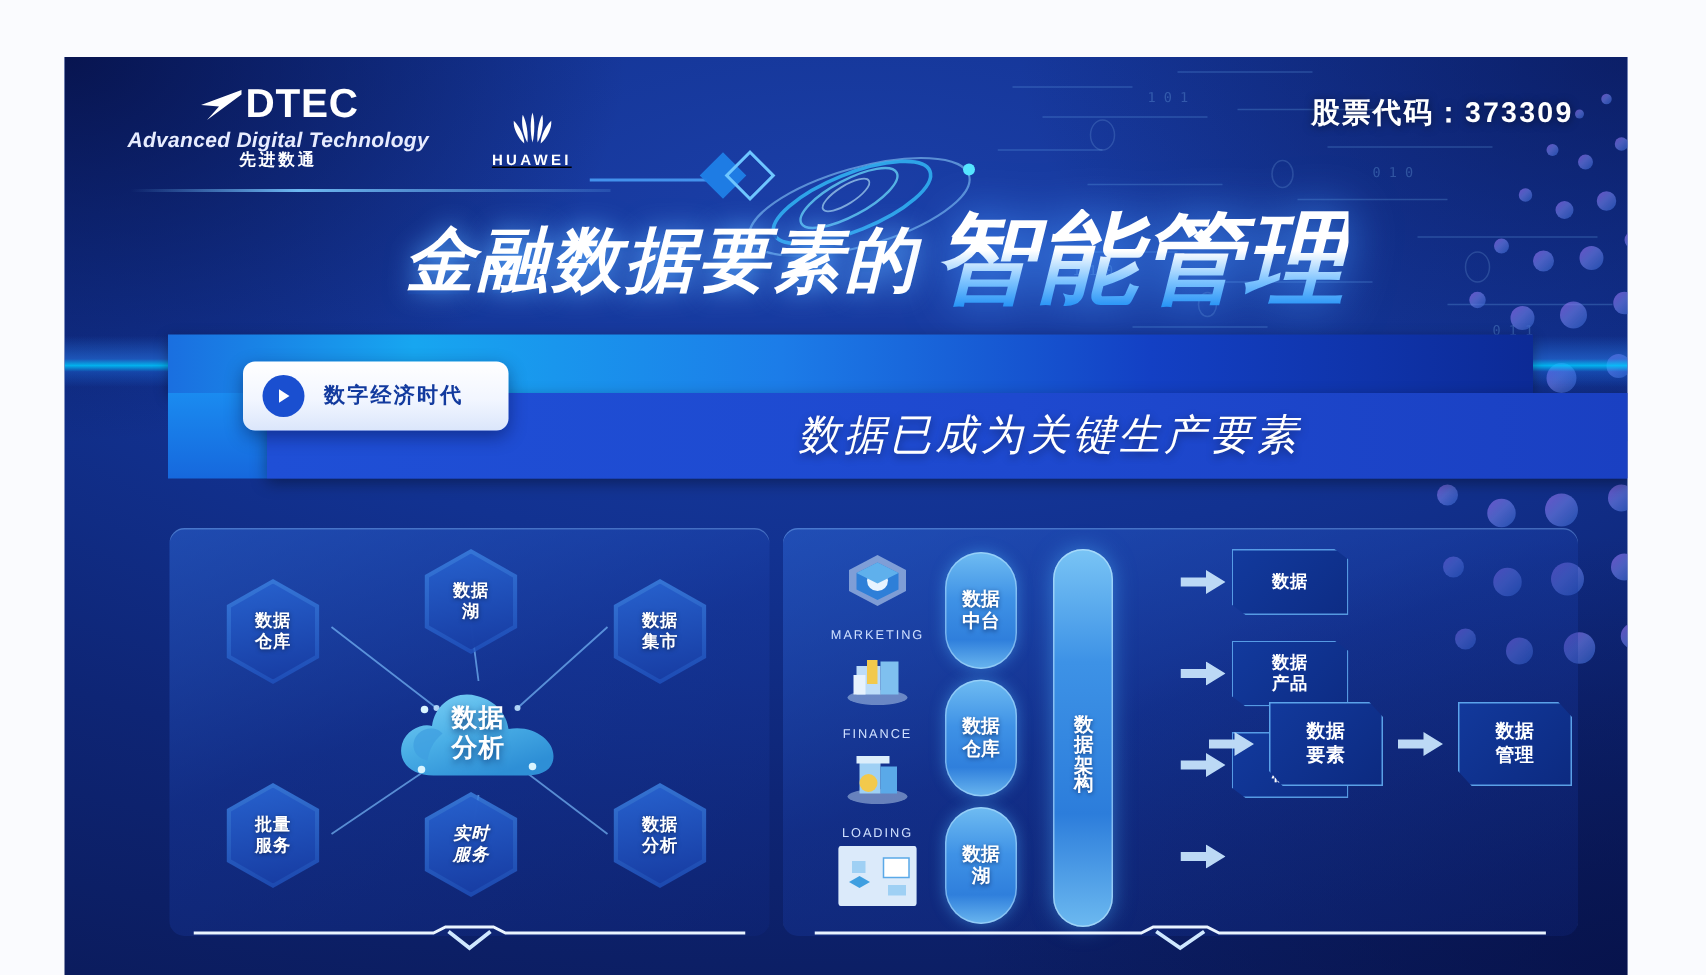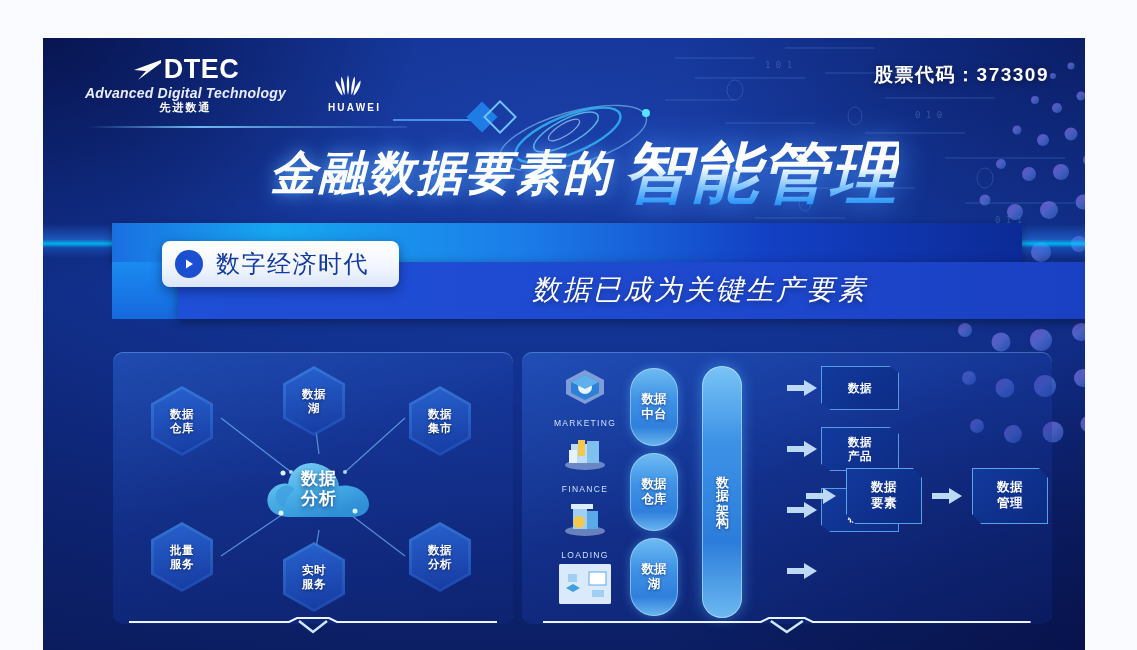--- a/index.html
+++ b/index.html
@@ -47,21 +47,21 @@
   .dtec-mark{width:30px;height:22px;}
   .dtec-word{
     color:#fff;font-size:27px;font-weight:bold;letter-spacing:.5px;
     font-family:"Liberation Sans",sans-serif;
   }
   .dtec-sub{
     color:#e7ecff;font-size:14px;font-style:italic;font-weight:bold;
     letter-spacing:.2px;margin-top:3px;
   }
   .dtec-cn{color:#ffffff;font-size:11px;font-weight:bold;letter-spacing:2px;margin-top:2px;}
-  .logo-hw{display:flex;flex-direction:column;gap:4px;}
+  .logo-hw{display:flex;flex-direction:column;align-items:center;gap:4px;text-decoration:underline;}
   .hw-mark{width:40px;height:26px;}
   .hw-word{color:#fff;font-size:10px;font-weight:bold;letter-spacing:2.2px;}
 
   .stock{
     position:absolute;right:36px;top:24px;color:#ffffff;
     font-size:19px;font-weight:bold;letter-spacing:1.5px;
     text-shadow:0 1px 6px rgba(0,0,0,.5);
   }
 
   
@@ -119,21 +119,21 @@
   .pill{
     position:absolute;left:50px;top:18px;height:46px;
     display:flex;align-items:center;gap:13px;
     padding:0 30px 0 13px;border-radius:8px;
     background:linear-gradient(180deg,#ffffff 0%,#f2f6ff 55%,#dbe6fb 100%);
     box-shadow:0 4px 12px rgba(0,10,60,.45);
   }
   .pill-icon{width:28px;height:28px;border-radius:50%;background:#1a4fd0;
     display:flex;align-items:center;justify-content:center;}
   .pill-icon svg{display:block;}
-  .pill-text{color:#123a9e;font-size:24px;font-weight:normal;letter-spacing:1.5px;}
+  .pill-text{color:#123a9e;font-size:14px;font-weight:bold;letter-spacing:1.5px;}
   .band-headline{
     position:absolute;left:420px;top:48px;
     color:#ffffff;font-size:28px;font-style:italic;letter-spacing:2.5px;
     text-shadow:0 2px 6px rgba(0,0,0,.4);
   }
 
   
   .panel{
     position:absolute;top:314px;height:272px;border-radius:10px;
     background:linear-gradient(160deg,rgba(44,100,210,.55) 0%,rgba(26,62,168,.38) 45%,rgba(16,40,130,.30) 100%);
@@ -421,21 +421,21 @@
         <div class="hex-label">
           <span>数据</span><br><span>集市</span>
         </div>
       </div>
       <div class="hex" style="left:38px;top:170px;">
         <div class="hex-in"></div>
         <div class="hex-label">
           <span>批量</span><br><span>服务</span>
         </div>
       </div>
-      <div class="hex" style="left:170px;top:190px;">
+      <div class="hex" style="left:170px;top:176px;font-style:italic;">
         <div class="hex-in"></div>
         <div class="hex-label">
           <span>实时</span><br><span>服务</span>
         </div>
       </div>
       <div class="hex" style="left:296px;top:170px;">
         <div class="hex-in"></div>
         <div class="hex-label">
           <span>数据</span><br><span>分析</span>
         </div>

